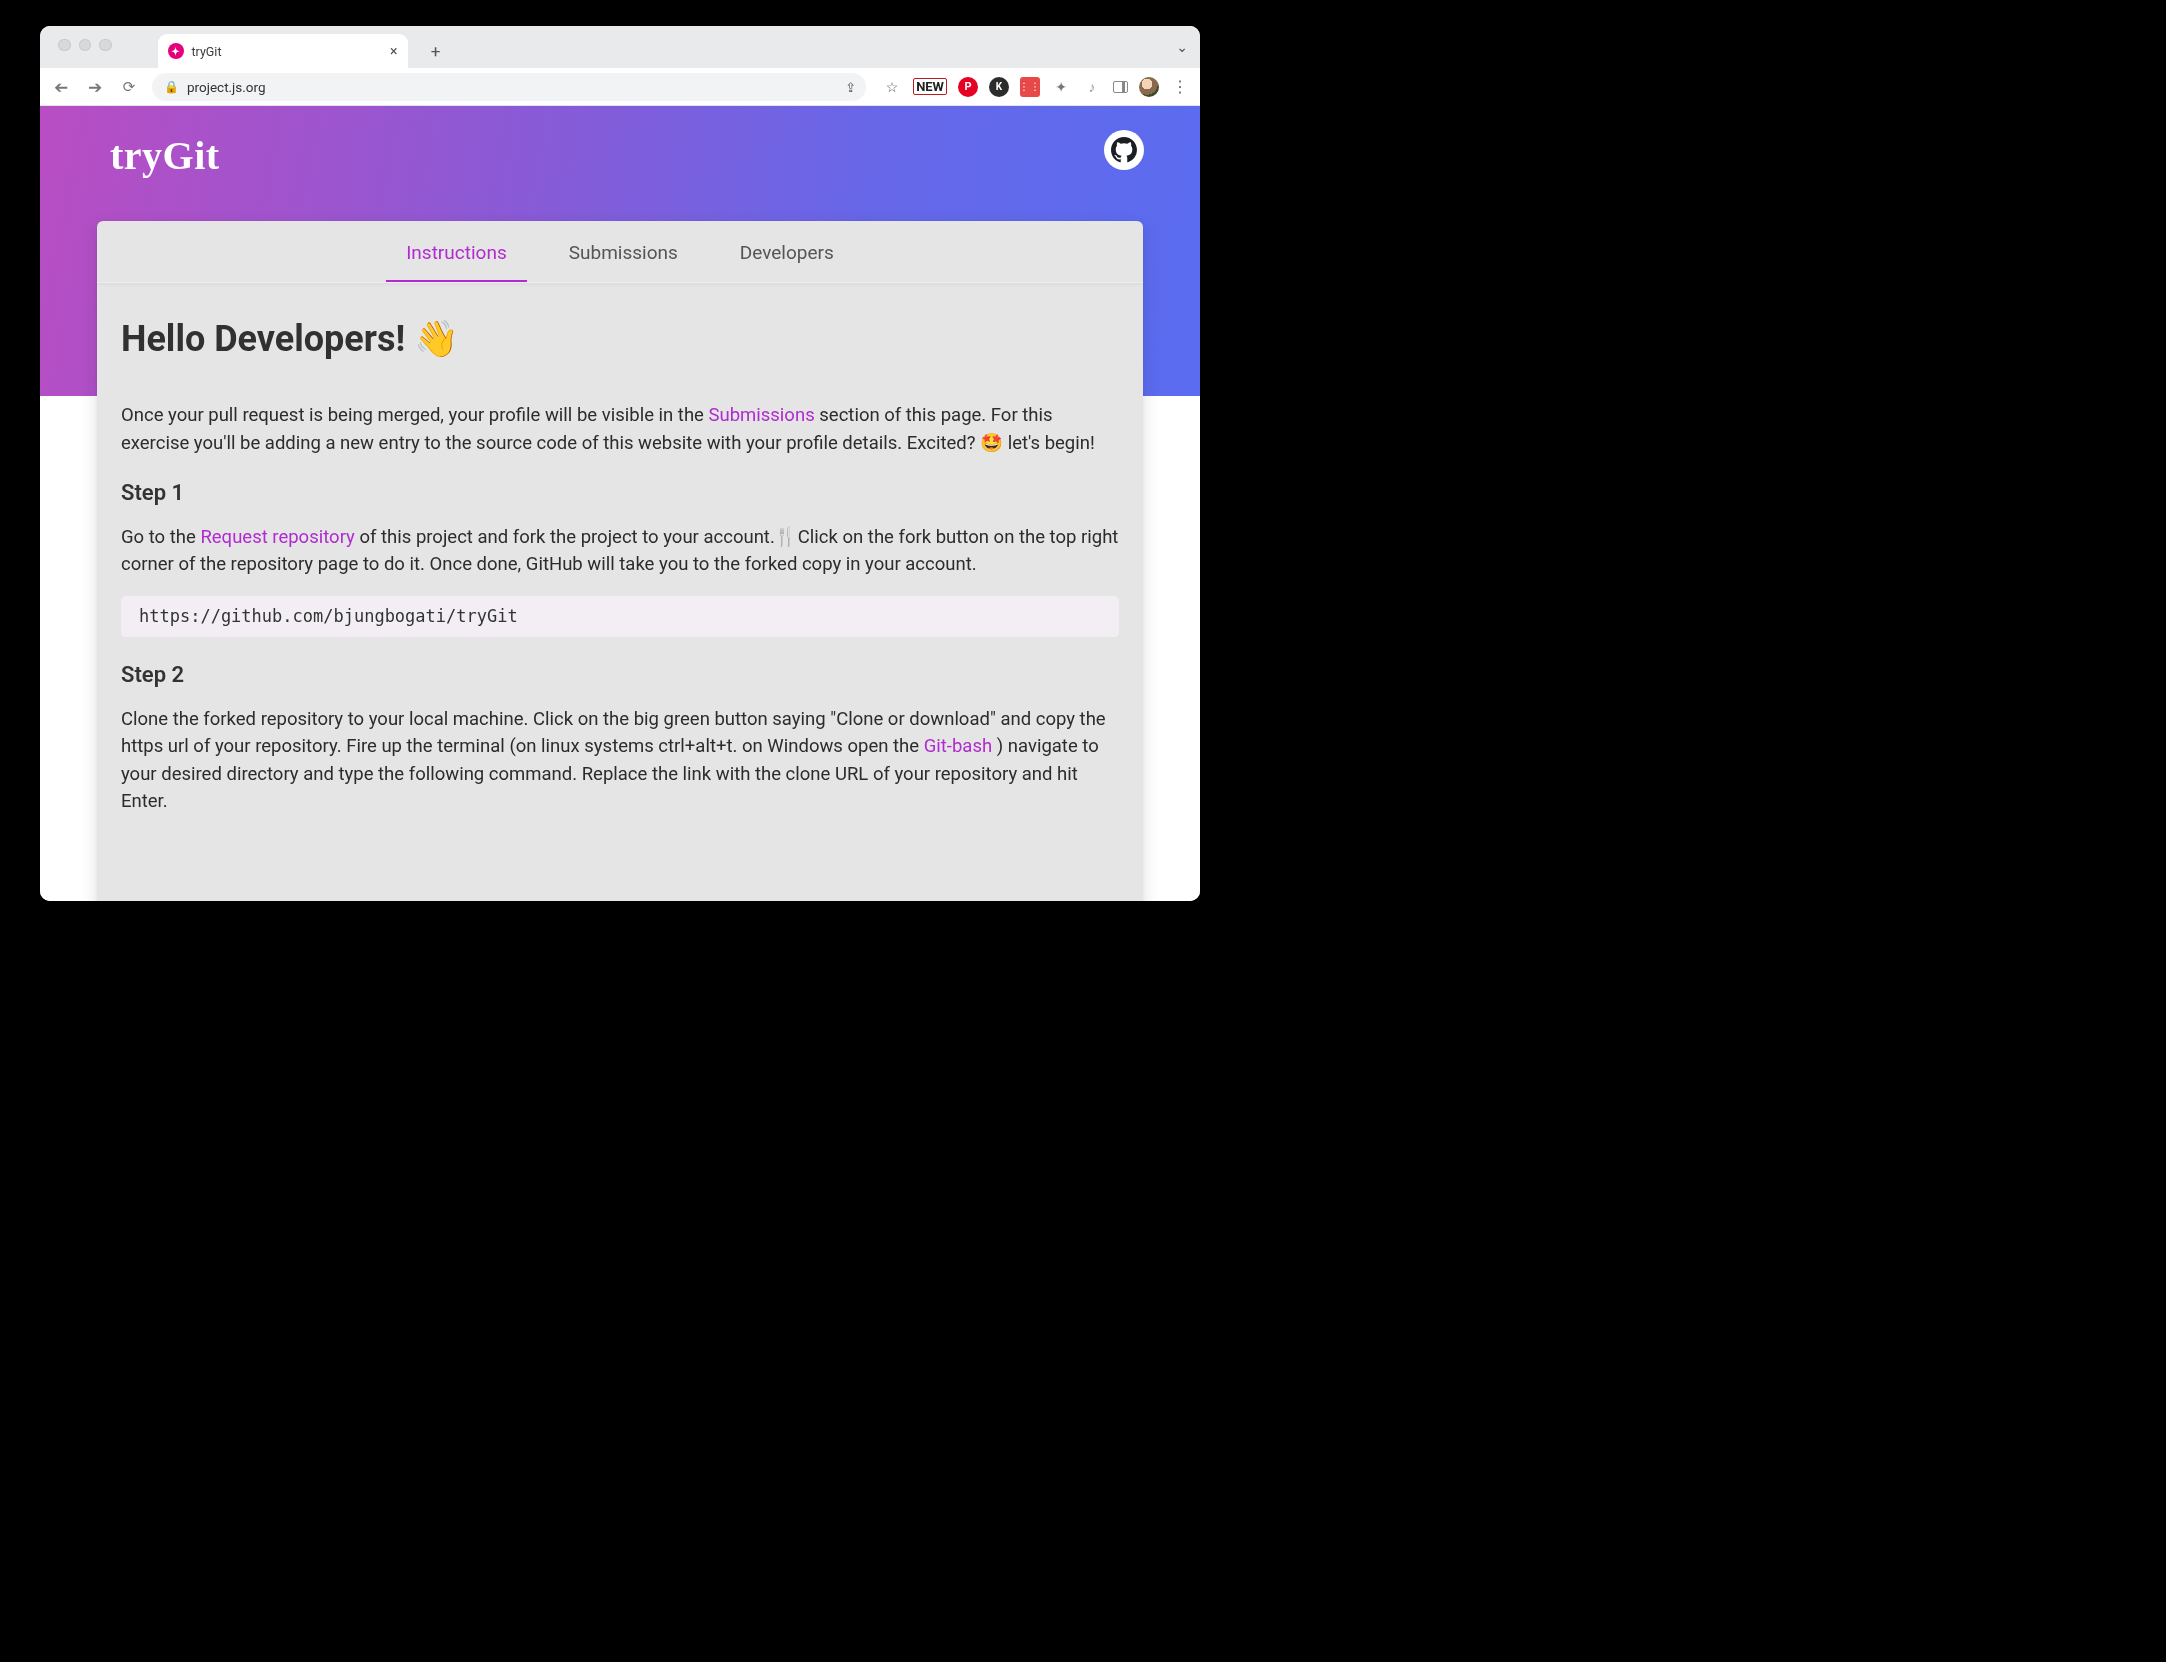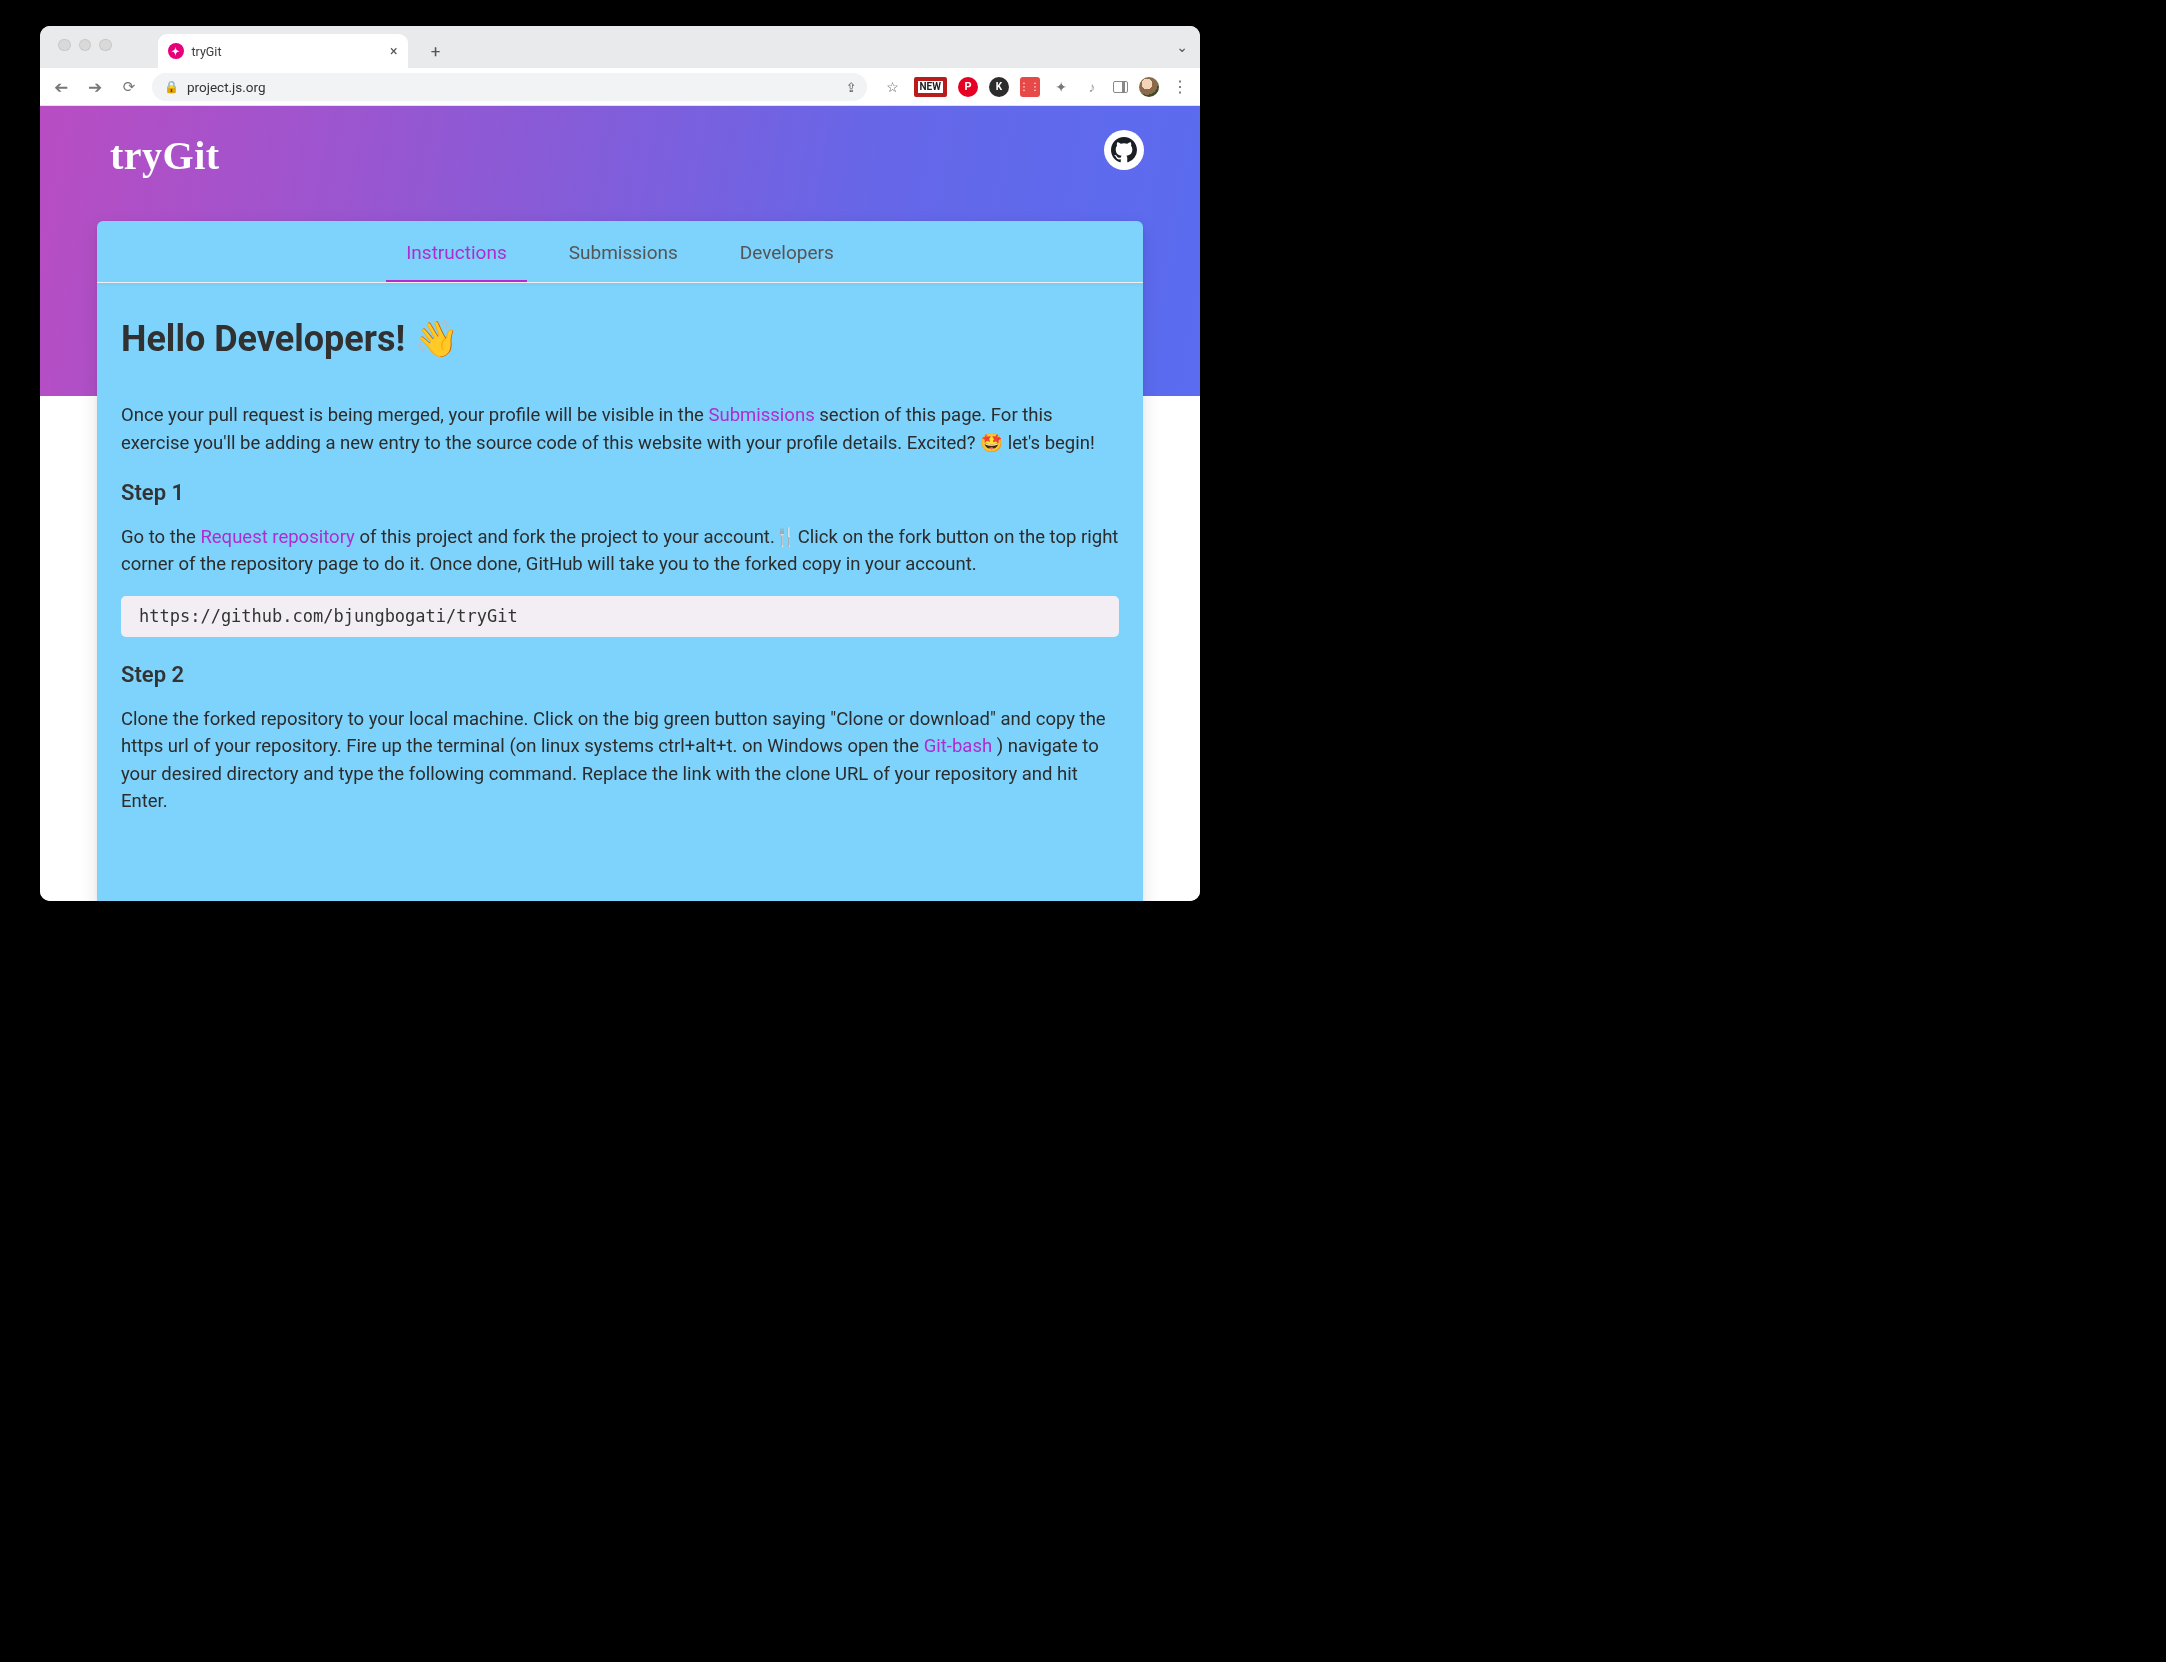--- a/index.html
+++ b/index.html
@@ -127,21 +127,21 @@
     display: flex; align-items: center; gap: 11px;
     padding-left: 4px;
   }
   .ext-icons .ico {
     width: 20px; height: 20px;
     display: flex; align-items: center; justify-content: center;
     font-size: 14px;
     cursor: pointer;
   }
   .ico.star { color:#555; }
-  .ico.new  { font-size:10px; font-weight:700; color:#222; border:4px solid #b91c1c; border-radius:2px; padding:1px 2px; width:auto; height:auto; line-height:1;}
+  .ico.new  { font-size:13px; font-weight:700; color:#222; border:1px solid #b91c1c; border-radius:2px; padding:1px 2px; width:auto; height:auto; line-height:1;}
   .ico.pin  { color:#fff; background:#e60023; border-radius:50%; font-weight:700; font-size:11px; }
   .ico.k    { color:#fff; background:#2c2c2c; border-radius:50%; font-size:10px; font-weight:700; }
   .ico.grid { color:#fff; background:#e74848; border-radius:3px; font-size:10px; letter-spacing:1px;}
   .ico.puzzle{ color:#777; }
   .ico.music { color:#999; }
   .ico.panel { color:#888; border:1.5px solid #888; width:15px; height:12px; border-radius:2px; position:relative;}
   .ico.panel::after{content:""; position:absolute; right:2px; top:0; bottom:0; width:3px; background:#888;}
   .ico.avatar{ width:20px; height:20px; border-radius:50%; background: radial-gradient(circle at 40% 35%, #f4d4b8 30%, #8a6a4a 31% 60%, #3a4a2a 61%); }
   .ico.menu  { color:#666; font-size:16px; }
 
@@ -180,21 +180,21 @@
     cursor: pointer;
   }
   .github-corner svg{ width:26px; height:26px; fill:#1b1f23; }
 
   .card {
     position: absolute;
     top: 115px;
     left: 57px;
     right: 57px;
     bottom: -20px;
-    background: #7dd3fc;
+    background: #e5e5e5;
     border-radius: 6px 6px 0 0;
     box-shadow: 0 6px 18px rgba(0,0,0,0.12), 0 1px 3px rgba(0,0,0,0.06);
     overflow: hidden;
   }
 
   .tabs-nav {
     height: 62px;
     display: flex;
     align-items: center;
     justify-content: center;

